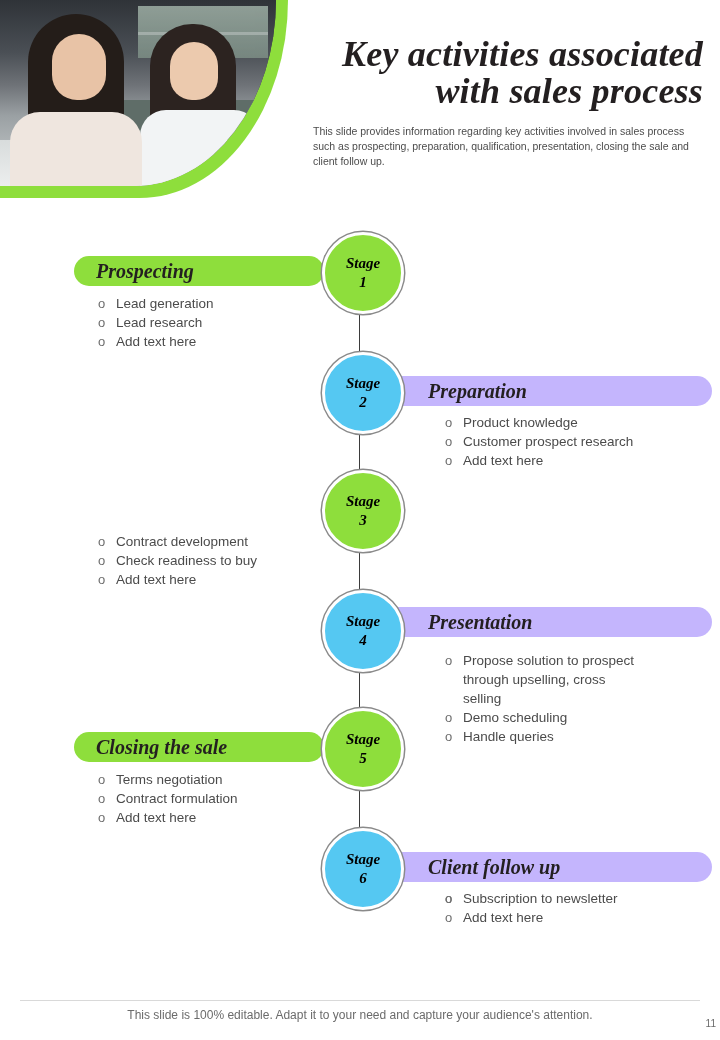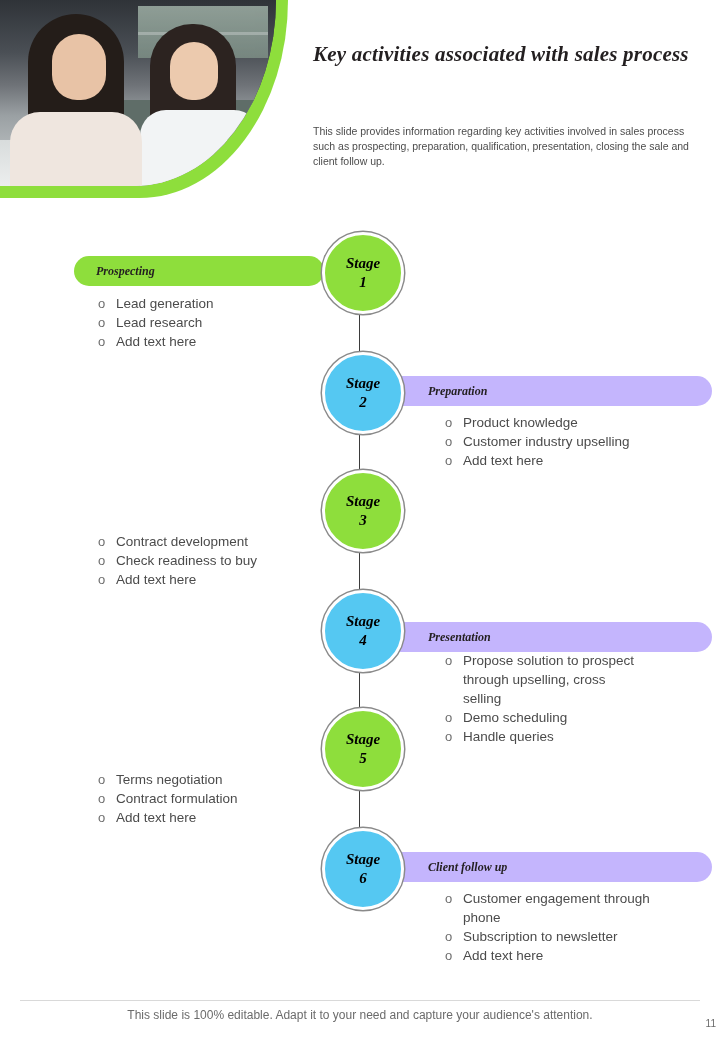--- a/index.html
+++ b/index.html
@@ -118,24 +118,25 @@
   }
 
   .title {
     position: absolute;
     left: 313px;
     top: 36px;
     width: 390px;
     font-family: "Liberation Serif", serif;
     font-weight: bold;
     font-style: italic;
-    font-size: 21px;
+    font-size: 36px;
     line-height: 37px;
     color: #231f20;
     letter-spacing: .2px;
+    text-align: right;
   }
   .subtitle {
     position: absolute;
     left: 313px;
     top: 124px;
     width: 382px;
     font-size: 10.5px;
     line-height: 15px;
     color: #4c4c4c;
   }
@@ -194,21 +195,21 @@
   }
   .band-right {
     justify-content: flex-start;
     padding-left: 66px;
     background: #c4b5fd;
   }
   .band-label {
     font-family: "Liberation Serif", serif;
     font-style: italic;
     font-weight: bold;
-    font-size: 12px;
+    font-size: 20px;
     color: #231f20;
   }
   .bullets {
     position: absolute;
     font-size: 13.5px;
     line-height: 19px;
     color: #4b4b4b;
   }
   .bullets ul {
     list-style: none;
@@ -299,52 +300,55 @@
   <div class="band band-right" style="left:362px; top:176px; width:284px;">
     <span class="band-label">Preparation</span>
   </div>
   <div class="stage-circle c-blue" style="left:322px; top:152px;">
     <span>Stage</span>
     <span class="sc-num">2</span>
   </div>
   <div class="bullets" style="left:443px; top:213px; width:230px;">
     <ul>
       <li><span class="bul">o</span><span>Product knowledge</span></li>
-      <li><span class="bul">o</span><span>Customer industry upselling</span></li>
+      <li><span class="bul">o</span><span>Customer prospect research</span></li>
       <li><span class="bul">o</span><span>Add text here</span></li>
     </ul>
   </div>
 
   <div class="stage-circle c-green" style="left:322px; top:270px;">
     <span>Stage</span>
     <span class="sc-num">3</span>
   </div>
   <div class="bullets" style="left:96px; top:332px; width:226px;">
     <ul>
       <li><span class="bul">o</span><span>Contract development</span></li>
       <li><span class="bul">o</span><span>Check readiness to buy</span></li>
       <li><span class="bul">o</span><span>Add text here</span></li>
     </ul>
   </div>
 
-  <div class="band band-right" style="left:362px; top:422px; width:284px;align-items:center;">
+  <div class="band band-right" style="left:362px; top:407px; width:284px;align-items:center;">
     <span class="band-label">Presentation</span>
   </div>
   <div class="stage-circle c-blue" style="left:322px; top:390px;">
     <span>Stage</span>
     <span class="sc-num">4</span>
   </div>
   <div class="bullets" style="left:443px; top:451px; width:204px;">
     <ul>
       <li><span class="bul">o</span><span>Propose solution to prospect through upselling, cross selling</span></li>
       <li><span class="bul">o</span><span>Demo scheduling</span></li>
       <li><span class="bul">o</span><span>Handle queries</span></li>
     </ul>
   </div>
 
+  <div class="band band-left" style="left:74px; top:532px; width:228px;">
+    <span class="band-label">Closing the sale</span>
+  </div>
   <div class="stage-circle c-green" style="left:322px; top:508px;">
     <span>Stage</span>
     <span class="sc-num">5</span>
   </div>
   <div class="bullets" style="left:96px; top:570px; width:226px;">
     <ul>
       <li><span class="bul">o</span><span>Terms negotiation</span></li>
       <li><span class="bul">o</span><span>Contract formulation</span></li>
       <li><span class="bul">o</span><span>Add text here</span></li>
     </ul>
@@ -352,21 +356,21 @@
 
   <div class="band band-right" style="left:362px; top:652px; width:284px;">
     <span class="band-label">Client follow up</span>
   </div>
   <div class="stage-circle c-blue" style="left:322px; top:628px;">
     <span>Stage</span>
     <span class="sc-num">6</span>
   </div>
   <div class="bullets" style="left:443px; top:689px; width:222px;">
     <ul>
-      <li><span class="bul">o</span><span>Customer engagement through phone</span></li>
+      <li><span class="bul">o</span></li>
       <li><span class="bul">o</span><span>Subscription to newsletter</span></li>
       <li><span class="bul">o</span><span>Add text here</span></li>
     </ul>
   </div>
 </div>
 
 <div class="footer-line"></div>
 <div class="footer-text">This slide is 100% editable. Adapt it to your need and capture your audience's attention.</div>
 <div class="page-num">11</div>
 

